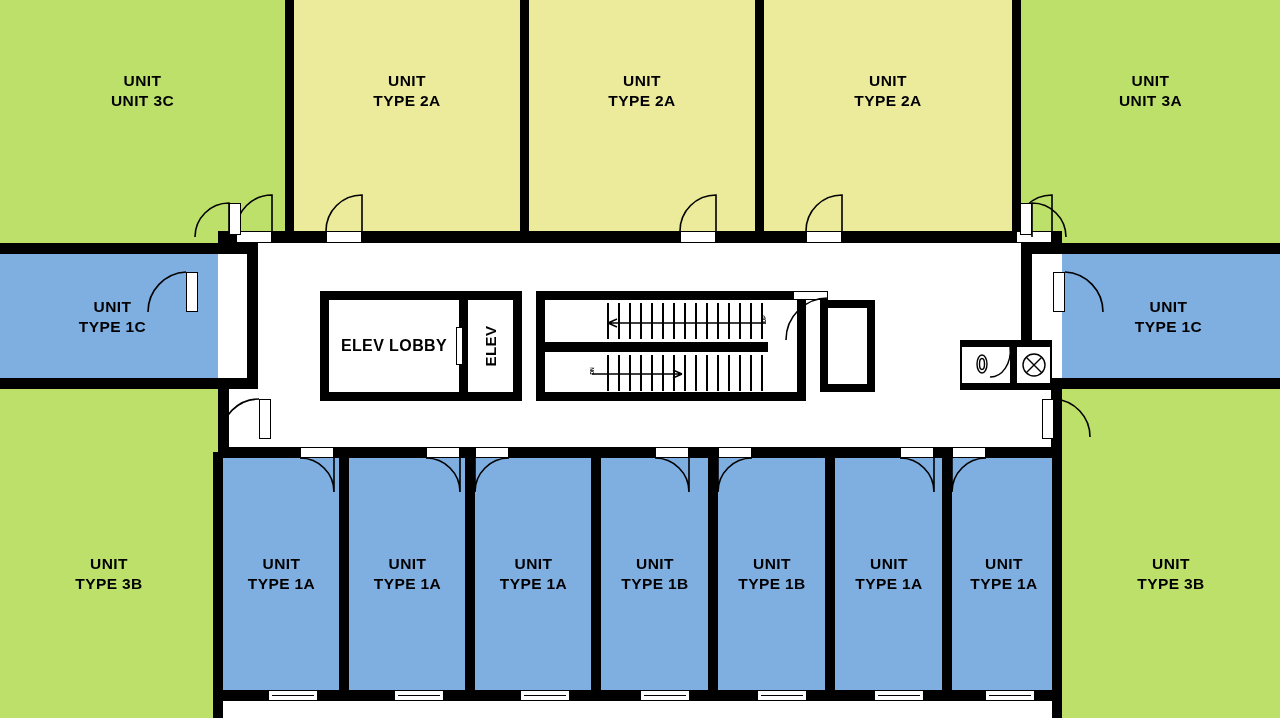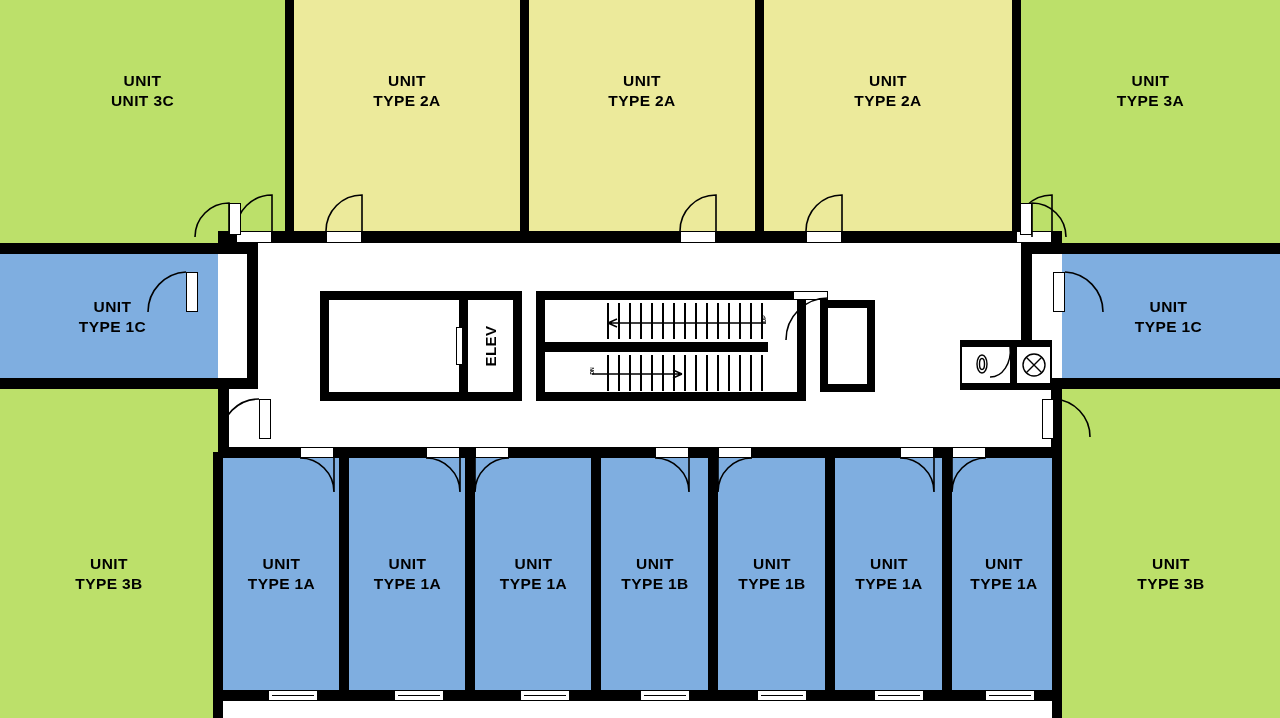--- a/index.html
+++ b/index.html
@@ -136,20 +136,23 @@
   <div class="win" style="left:757px;top:690px;width:50px;height:11px;"></div>
   <div class="win" style="left:874px;top:690px;width:50px;height:11px;"></div>
   <div class="win" style="left:985px;top:690px;width:50px;height:11px;"></div>
 
   <div class="wall" style="left:320px;top:291px;width:202px;height:110px;"></div>
   <div class="white" style="left:329px;top:300px;width:130px;height:92px;"></div>
   <div class="white" style="left:468px;top:300px;width:45px;height:92px;"></div>
 
   <div class="white" style="left:456px;top:327px;width:7px;height:38px;border:1.4px solid #000;box-sizing:border-box;"></div>
 
+  <div class="lbl core" style="left:329px;top:300px;width:130px;height:92px;">
+    <span>ELEV LOBBY</span>
+  </div>
   <div class="lbl core vert" style="left:453px;top:300px;width:75px;height:92px;">
     <span>ELEV</span>
   </div>
 
   <div class="wall" style="left:536px;top:291px;width:270px;height:110px;"></div>
   <div class="white" style="left:545px;top:300px;width:252px;height:92px;"></div>
 
   <div class="stair" style="left:598px;top:303px;width:170px;height:36px;">
     <div class="tread" style="left:9px;"></div>
       <div class="tread" style="left:20px;"></div>
@@ -359,21 +362,21 @@
   <div class="lbl u" style="left:529px;top:62px;width:226px;height:58px;">
     <span>UNIT</span>
     <span>TYPE 2A</span>
   </div>
   <div class="lbl u" style="left:764px;top:62px;width:248px;height:58px;">
     <span>UNIT</span>
     <span>TYPE 2A</span>
   </div>
   <div class="lbl u" style="left:1021px;top:62px;width:259px;height:58px;">
     <span>UNIT</span>
-    <span>TYPE 3A</span>
+    <span>UNIT 3A</span>
   </div>
 
   <div class="lbl u" style="left:0;top:288px;width:225px;height:58px;">
     <span>UNIT</span>
     <span>TYPE 1C</span>
   </div>
   <div class="lbl u" style="left:1057px;top:288px;width:223px;height:58px;">
     <span>UNIT</span>
     <span>TYPE 1C</span>
   </div>

